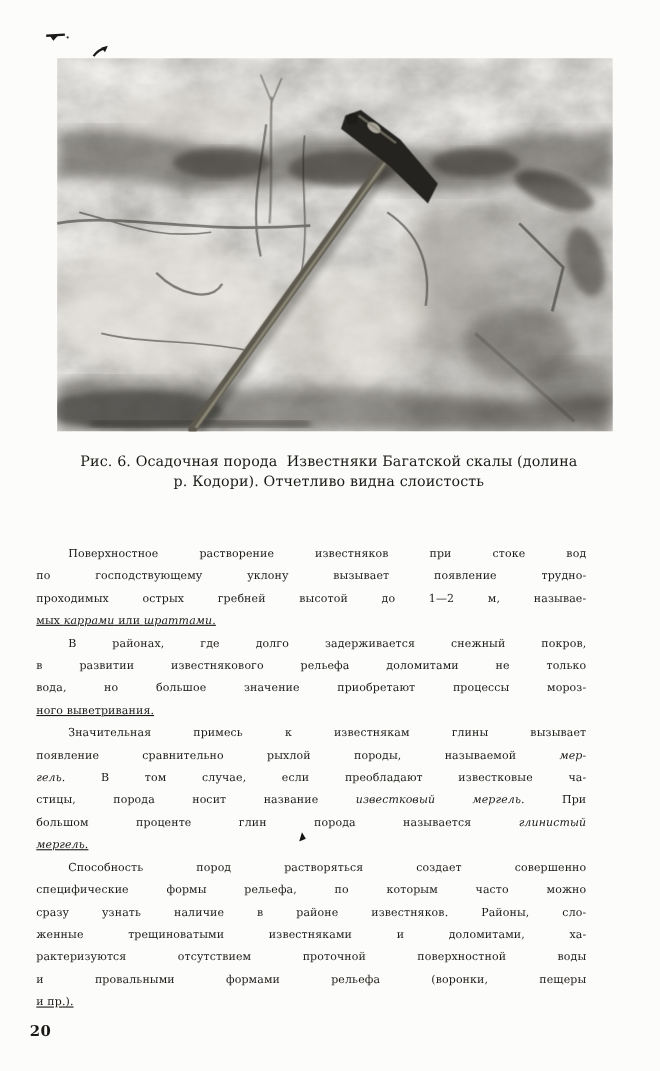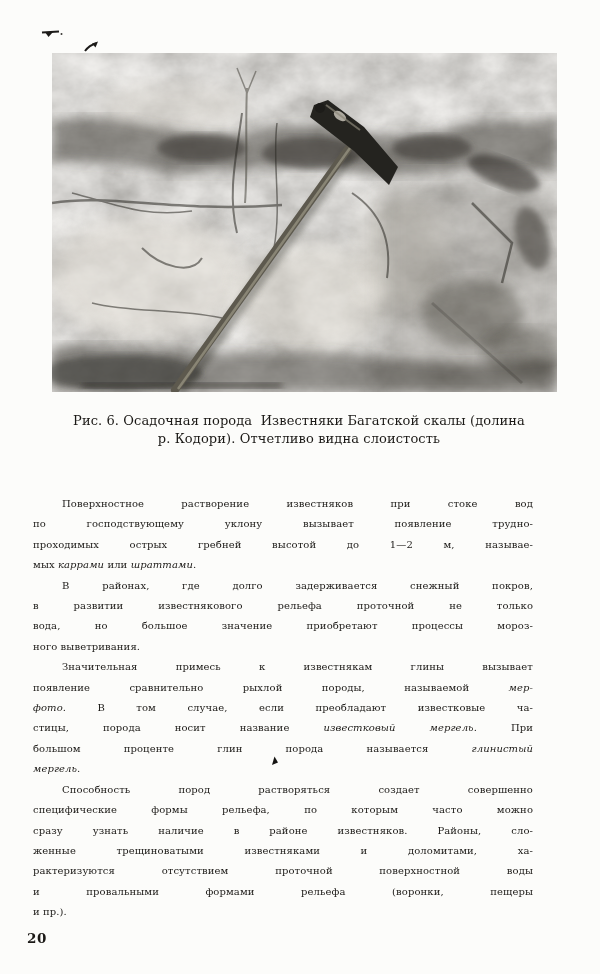--- a/index.html
+++ b/index.html
@@ -34,21 +34,21 @@
   .cap-line.cap-right{text-align:right;font-style:italic;padding-right:2px;}
   
   .body-text{
     position:absolute;left:33px;top:494px;width:500px;
     font-size:10px;line-height:20.4px;
     letter-spacing:.1px;
   }
   .para{margin:0;}
   .line{text-align:justify;text-align-last:justify;}
   .line.first{text-indent:29px;}
-  .line.last{text-align-last:left;}
+  .line.last{text-align-last:left;text-decoration:underline;}
   .line i{font-style:italic;}
   
   .page-number{
     position:absolute;left:27px;top:930px;
     font-size:13.5px;font-weight:700;letter-spacing:.5px;
   }
 </style>
 </head>
 <body>
 
@@ -147,28 +147,28 @@
 
   <div class="body-text">
       <div class="para">
         <div class="line first"><span>Поверхностное растворение известняков при стоке вод</span></div>
         <div class="line"><span>по господствующему уклону вызывает появление трудно-</span></div>
         <div class="line"><span>проходимых острых гребней высотой до 1—2 м, называе-</span></div>
         <div class="line last"><span>мых </span><i>каррами</i><span> или </span><i>шраттами.</i></div>
       </div>
       <div class="para">
         <div class="line first"><span>В районах, где долго задерживается снежный покров,</span></div>
-        <div class="line"><span>в развитии известнякового рельефа проточной не только</span></div>
+        <div class="line"><span>в развитии известнякового рельефа доломитами не только</span></div>
         <div class="line"><span>вода, но большое значение приобретают процессы мороз-</span></div>
         <div class="line last"><span>ного выветривания.</span></div>
       </div>
       <div class="para">
         <div class="line first"><span>Значительная примесь к известнякам глины вызывает</span></div>
         <div class="line"><span>появление сравнительно рыхлой породы, называемой </span><i>мер-</i></div>
-        <div class="line"><i>фото.</i><span> В том случае, если преобладают известковые ча-</span></div>
+        <div class="line"><i>гель.</i><span> В том случае, если преобладают известковые ча-</span></div>
         <div class="line"><span>стицы, порода носит название </span><i>известковый мергель.</i><span> При</span></div>
         <div class="line"><span>большом проценте глин порода называется </span><i>глинистый</i></div>
         <div class="line last"><i>мергель.</i></div>
       </div>
       <div class="para">
         <div class="line first"><span>Способность пород растворяться создает совершенно</span></div>
         <div class="line"><span>специфические формы рельефа, по которым часто можно</span></div>
         <div class="line"><span>сразу узнать наличие в районе известняков. Районы, сло-</span></div>
         <div class="line"><span>женные трещиноватыми известняками и доломитами, ха-</span></div>
         <div class="line"><span>рактеризуются отсутствием проточной поверхностной воды</span></div>

